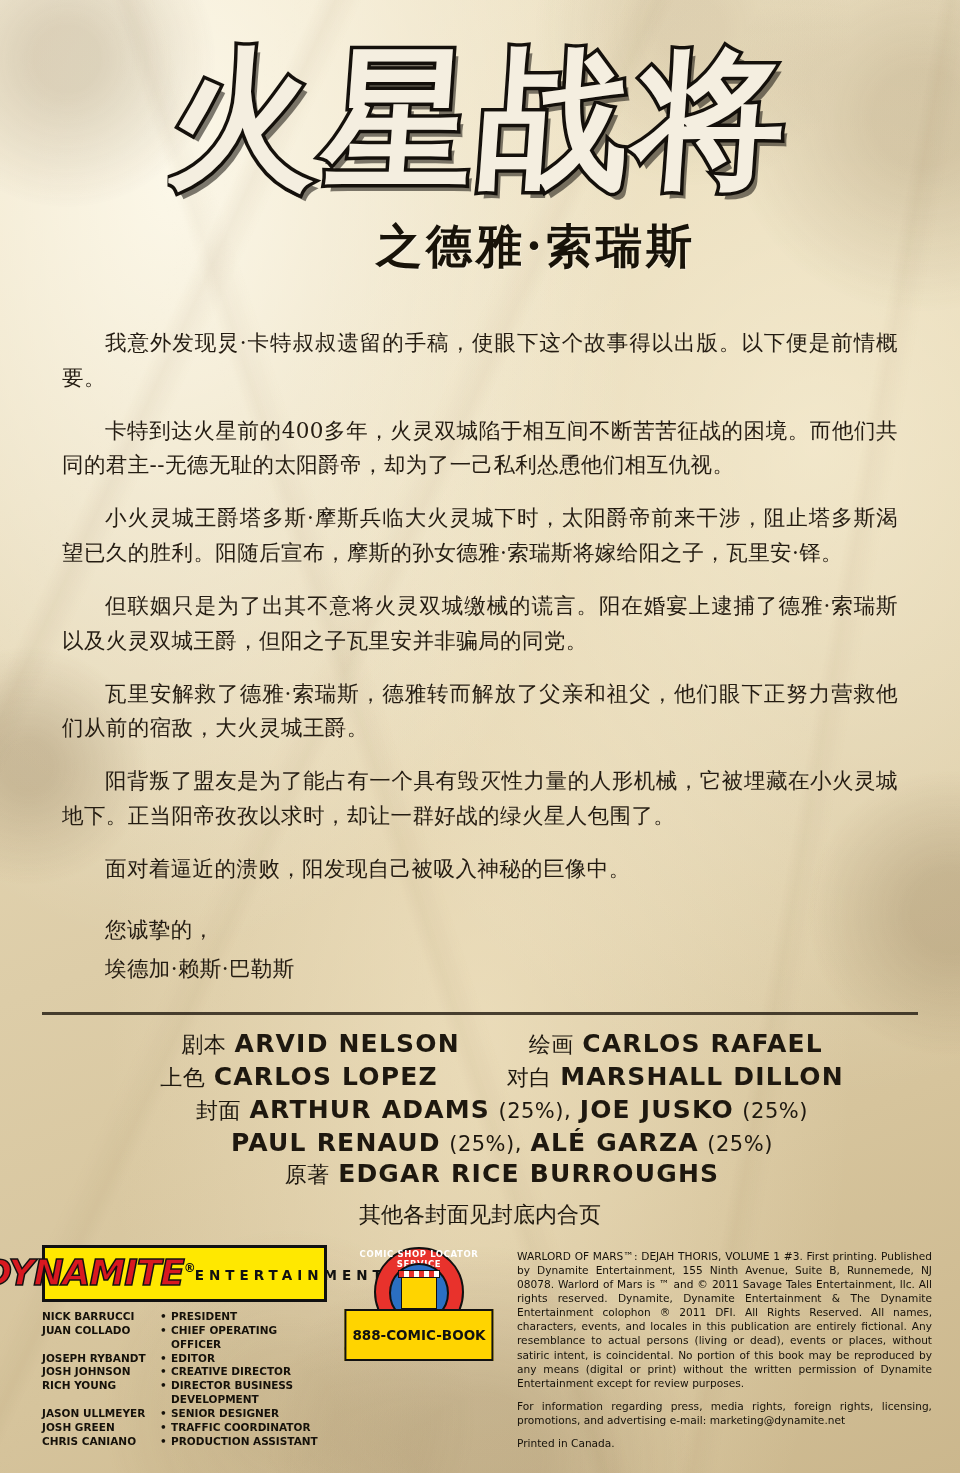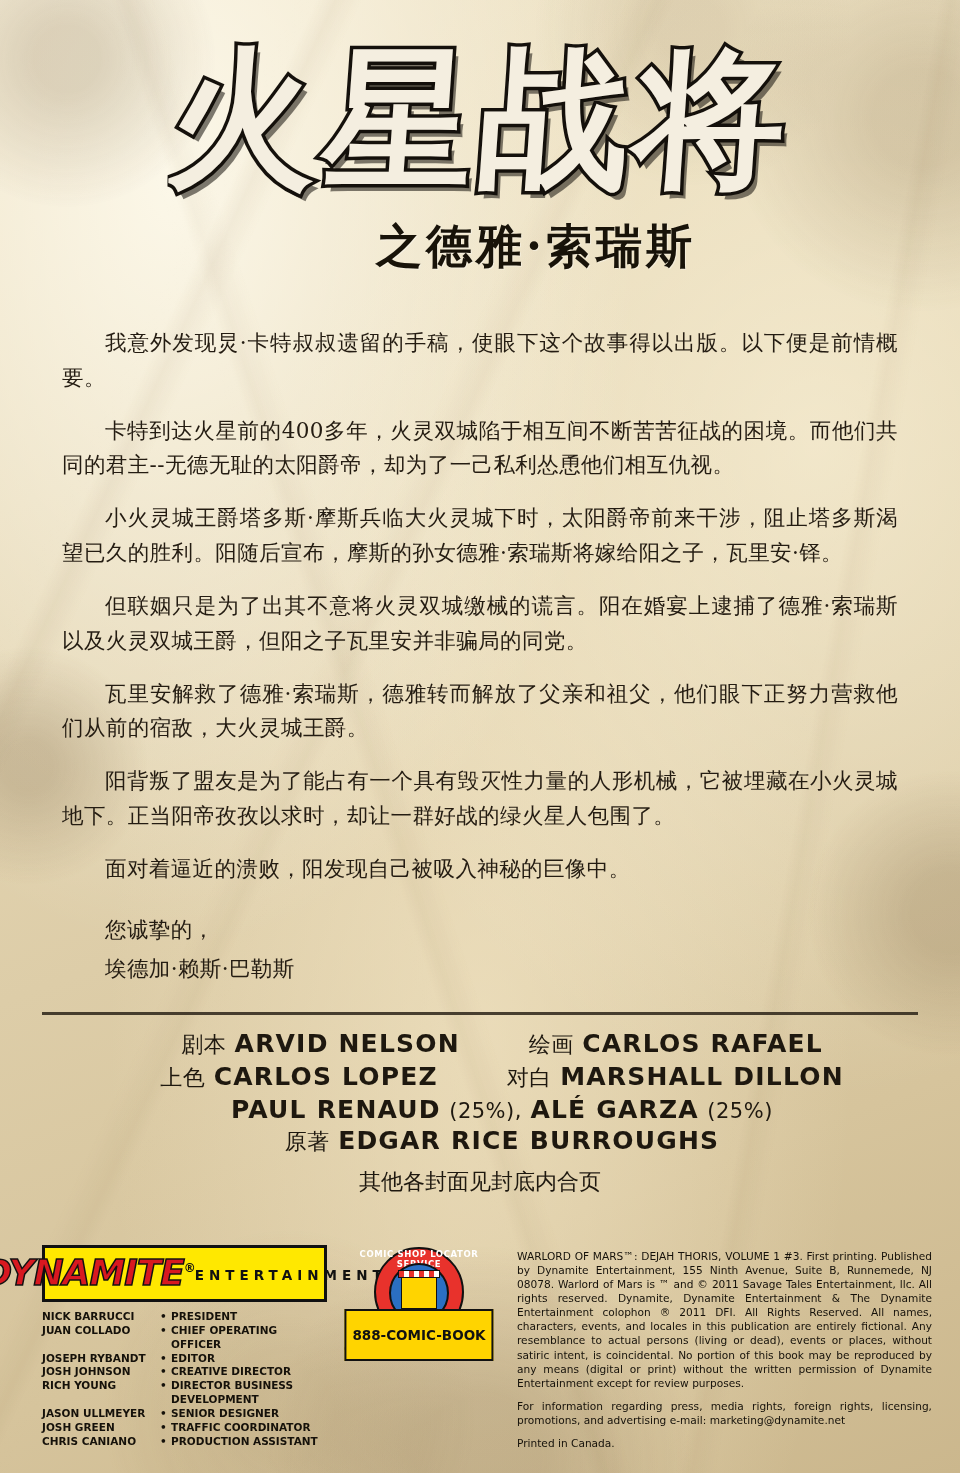--- a/index.html
+++ b/index.html
@@ -354,20 +354,27 @@
         <span class="name">CARLOS RAFAEL</span>
       </div>
       <div class="line">
         <span class="role">上色</span>
         <span class="name">CARLOS LOPEZ</span>
         <span class="gap"></span>
         <span class="role">对白</span>
         <span class="name">MARSHALL DILLON</span>
       </div>
       <div class="line">
+        <span class="role">封面</span>
+        <span class="name">ARTHUR ADAMS</span>
+        <span class="pct">(25%),</span>
+        <span class="name">JOE JUSKO</span>
+        <span class="pct">(25%)</span>
+      </div>
+      <div class="line">
         <span class="name">PAUL RENAUD</span>
         <span class="pct">(25%),</span>
         <span class="name">ALÉ GARZA</span>
         <span class="pct">(25%)</span>
       </div>
       <div class="line">
         <span class="role">原著</span>
         <span class="name">EDGAR RICE BURROUGHS</span>
       </div>
       <div class="note">其他各封面见封底内合页</div>

